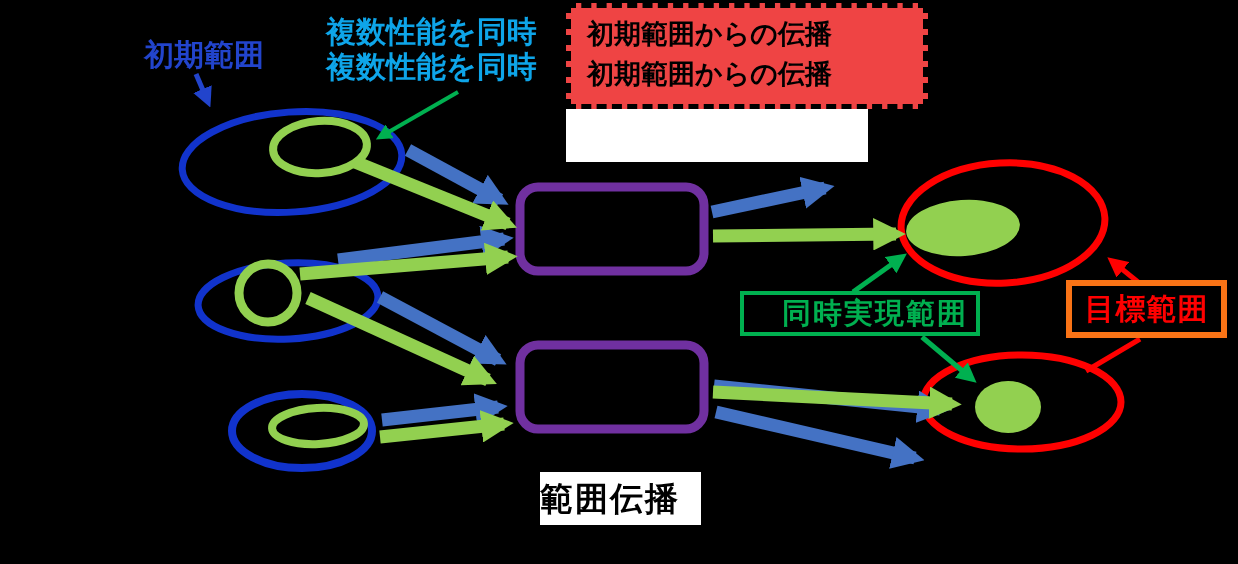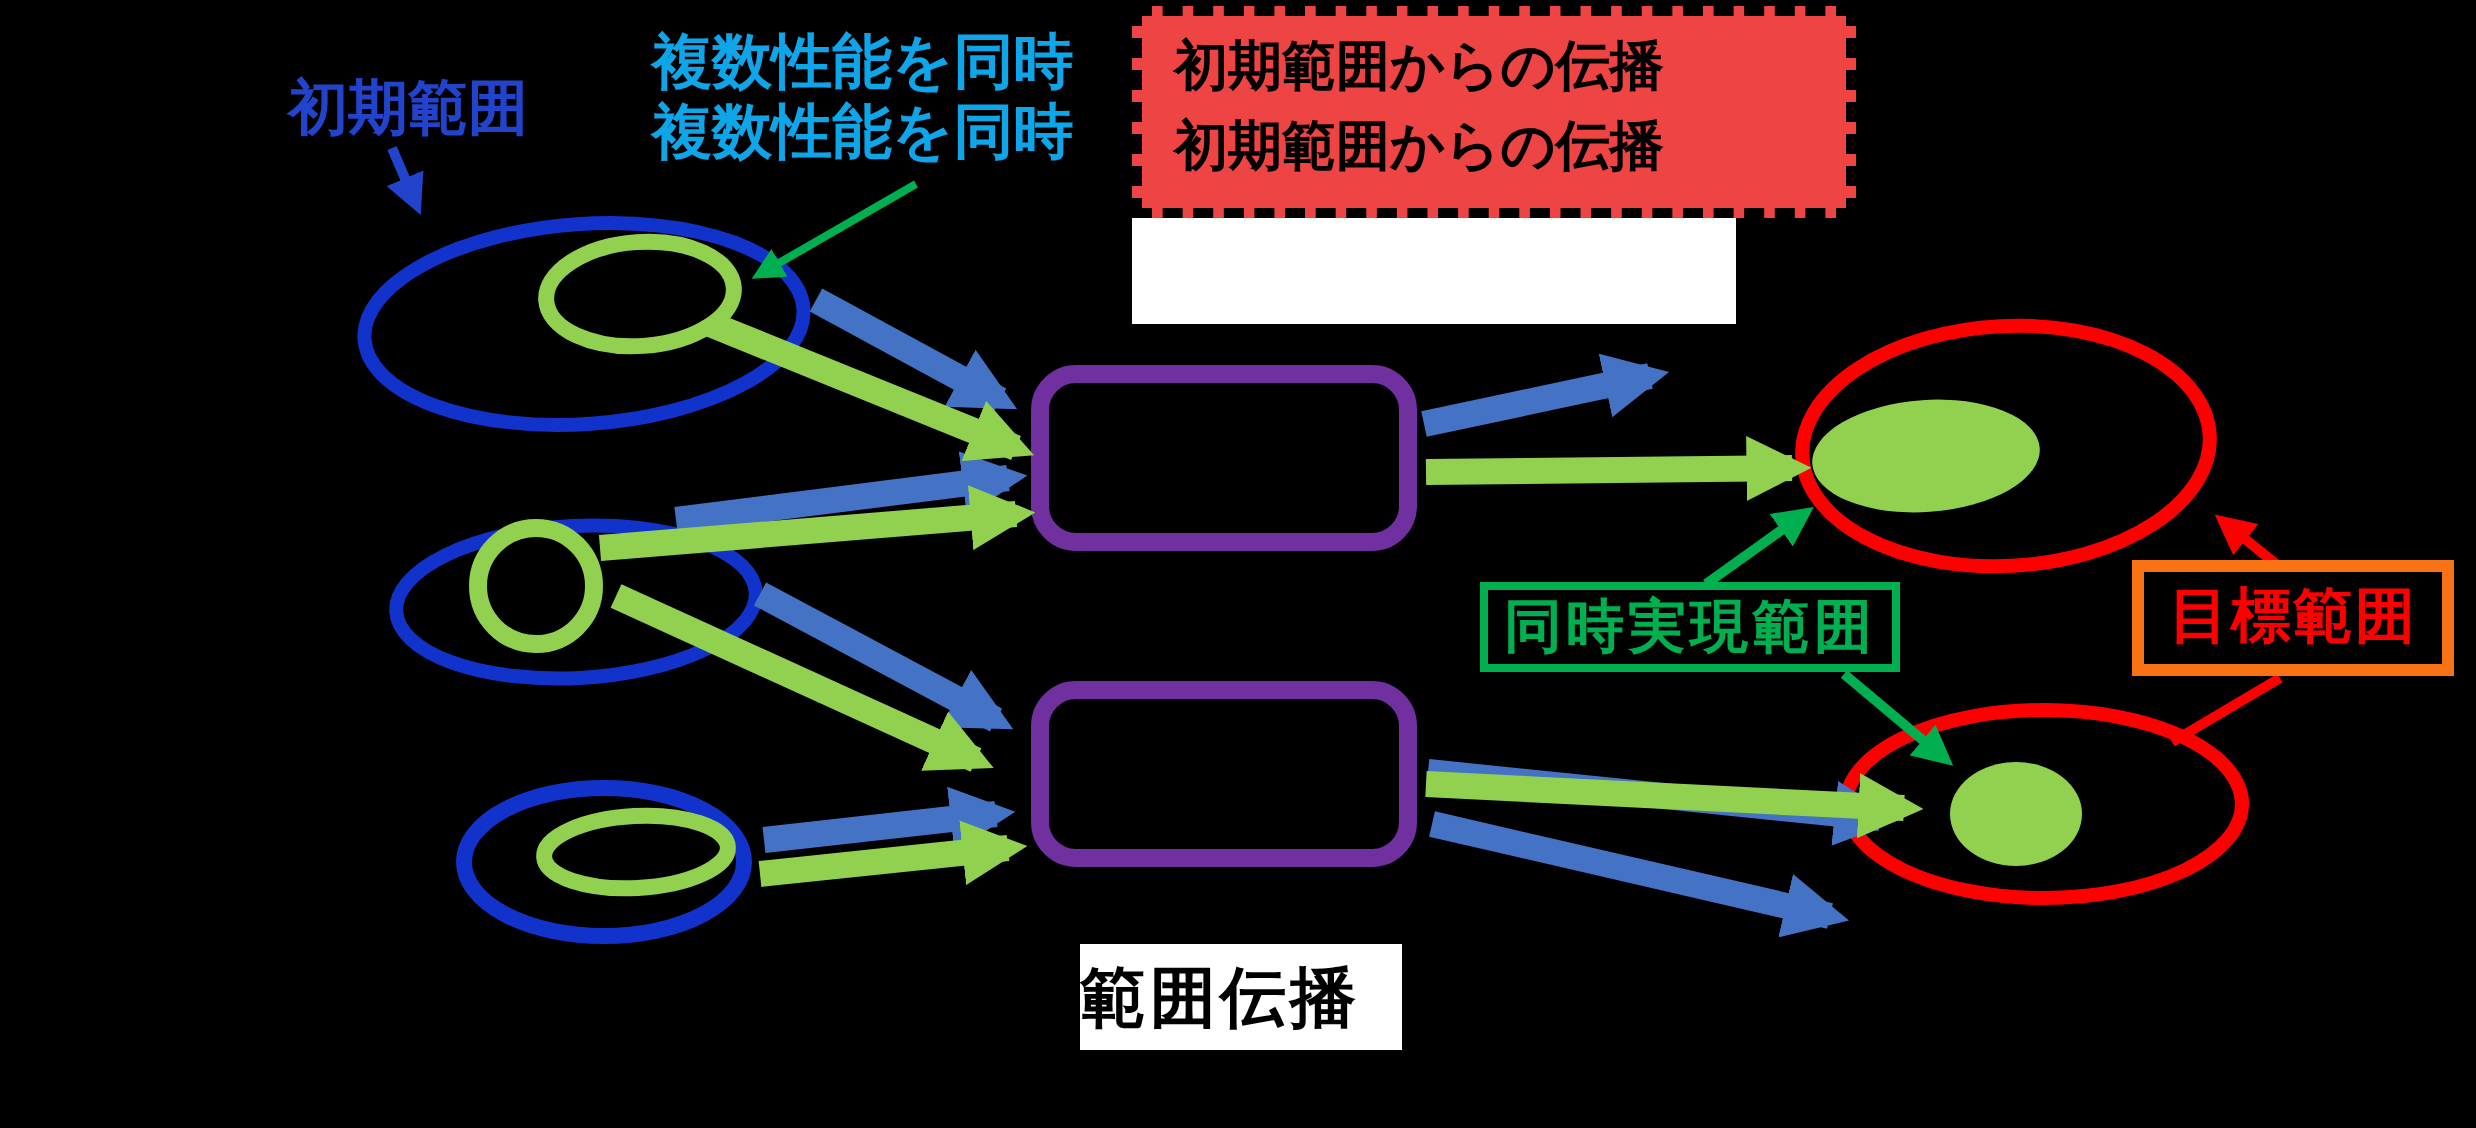--- a/index.html
+++ b/index.html
@@ -13,21 +13,21 @@
   .lbl-multi{left:326px;top:14px;font-size:30px;color:#0ea5e9;line-height:35px;}
   .possibility-box{
     position:absolute;left:566px;top:3px;width:336px;height:90px;
     background:#ef4444;border:5px dashed #000000;color:#000000;
     font-size:27px;font-weight:bold;line-height:40px;padding:6px 0 0 16px;
   }
   .possibility-ext{position:absolute;left:566px;top:100px;width:302px;height:62px;background:#ffffff;}
   .simul-box{
     position:absolute;left:740px;top:291px;width:202px;height:37px;
     border:4px solid #00b050;color:#00b050;font-size:29px;font-weight:bold;
-    text-align:center;line-height:37px;letter-spacing:2px;
+    text-align:center;line-height:37px;letter-spacing:2px;padding-left:30px;
   }
   .target-box{
     position:absolute;left:1066px;top:280px;width:149px;height:46px;
     border:6px solid #f97316;color:#ff0000;font-size:30px;font-weight:bold;
     text-align:center;line-height:46px;letter-spacing:1px;
   }
   .propagation-box{
     position:absolute;left:540px;top:472px;width:161px;height:53px;
     background:#ffffff;color:#000000;font-size:33px;font-weight:bold;
     text-align:left;line-height:53px;letter-spacing:2px;

